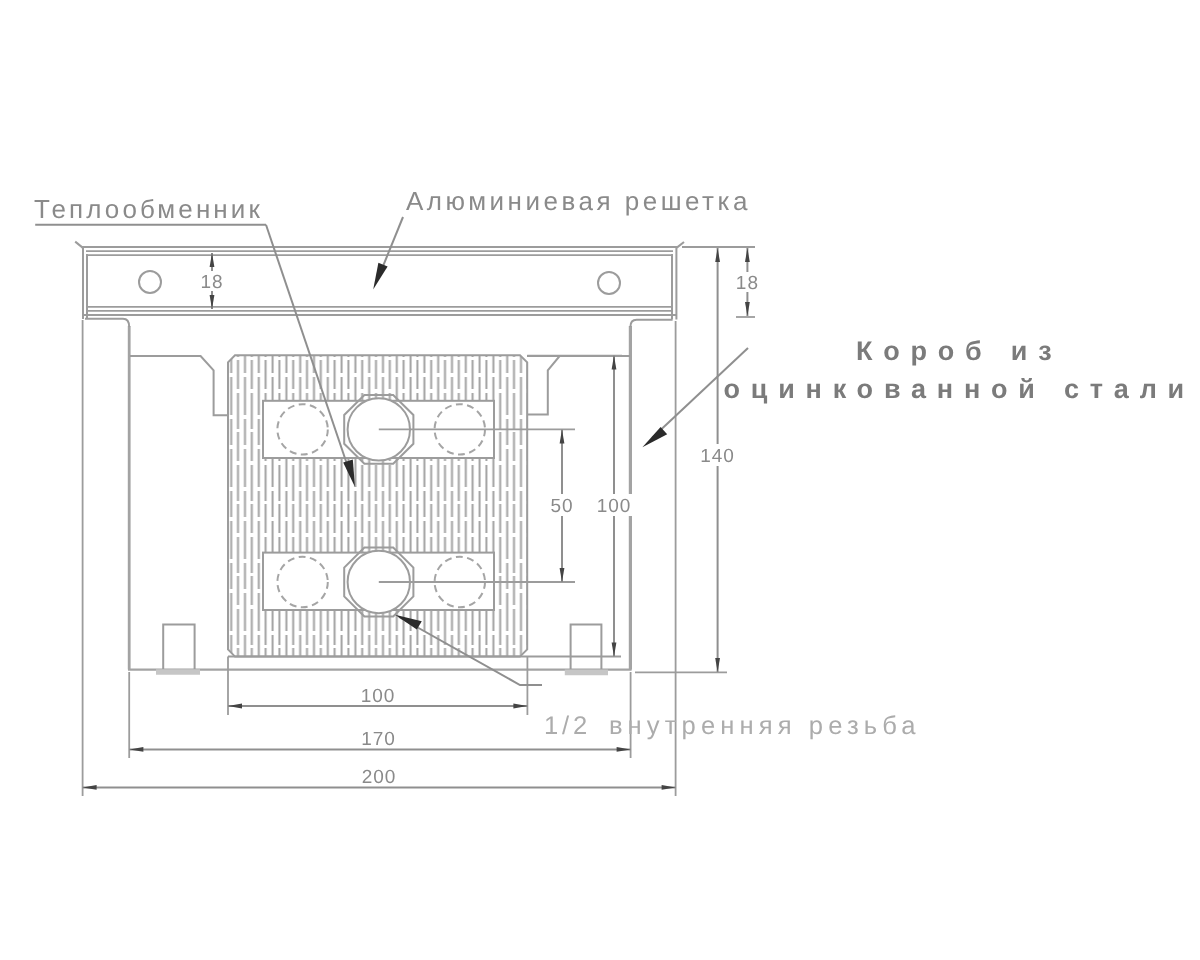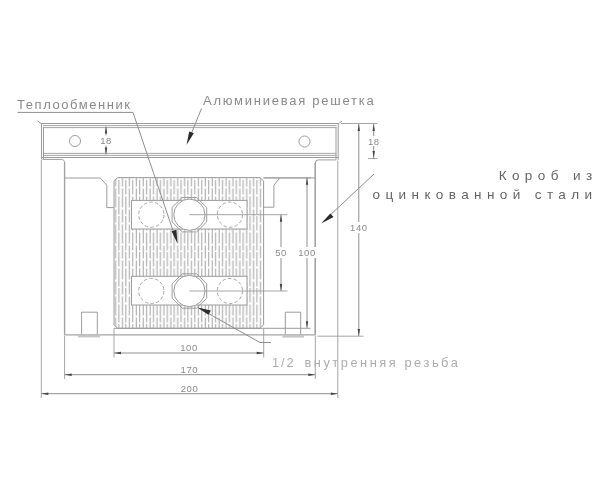--- a/index.html
+++ b/index.html
@@ -259,16 +259,16 @@
 <g>
   <path d="M199.5 308.5 L260 342.5 L271 342.5" stroke="#8f8f8f" stroke-width="1" fill="none"></path>
   <path d="M197.5 307.4 L210.9 310.6 L208.4 314.8 Z" fill="#2b2b2b"></path>
 </g>
 </svg>
 
 <div style="position:absolute;left:203px;top:92.8px;font-size:13px;color:#8a8a8a;letter-spacing:1.75px;white-space:nowrap;">Алюминиевая решетка</div>
 
 <div style="position:absolute;left:17px;top:96.6px;font-size:13px;color:#8a8a8a;letter-spacing:1.55px;white-space:nowrap;">Теплообменник</div>
 
-<div style="position:absolute;right:2.5px;top:166px;font-size:13.5px;color:#15803d;letter-spacing:5.4px;text-align:right;line-height:19.3px;white-space:nowrap;">Короб из<br>оцинкованной стали</div>
+<div style="position:absolute;right:2.5px;top:166px;font-size:13.5px;color:#3b82f6;letter-spacing:5.4px;text-align:center;line-height:19.3px;white-space:nowrap;font-weight:bold;">Короб из<br>оцинкованной стали</div>
 
 <div style="position:absolute;left:272px;top:337.3px;font-size:12.8px;color:#acacac;letter-spacing:1.9px;white-space:nowrap;margin-top:18px;">1/2 <span style="margin-left:3.5px;letter-spacing:2.55px;">внутренняя резьба</span></div>
 </div>
 
 </body></html>

